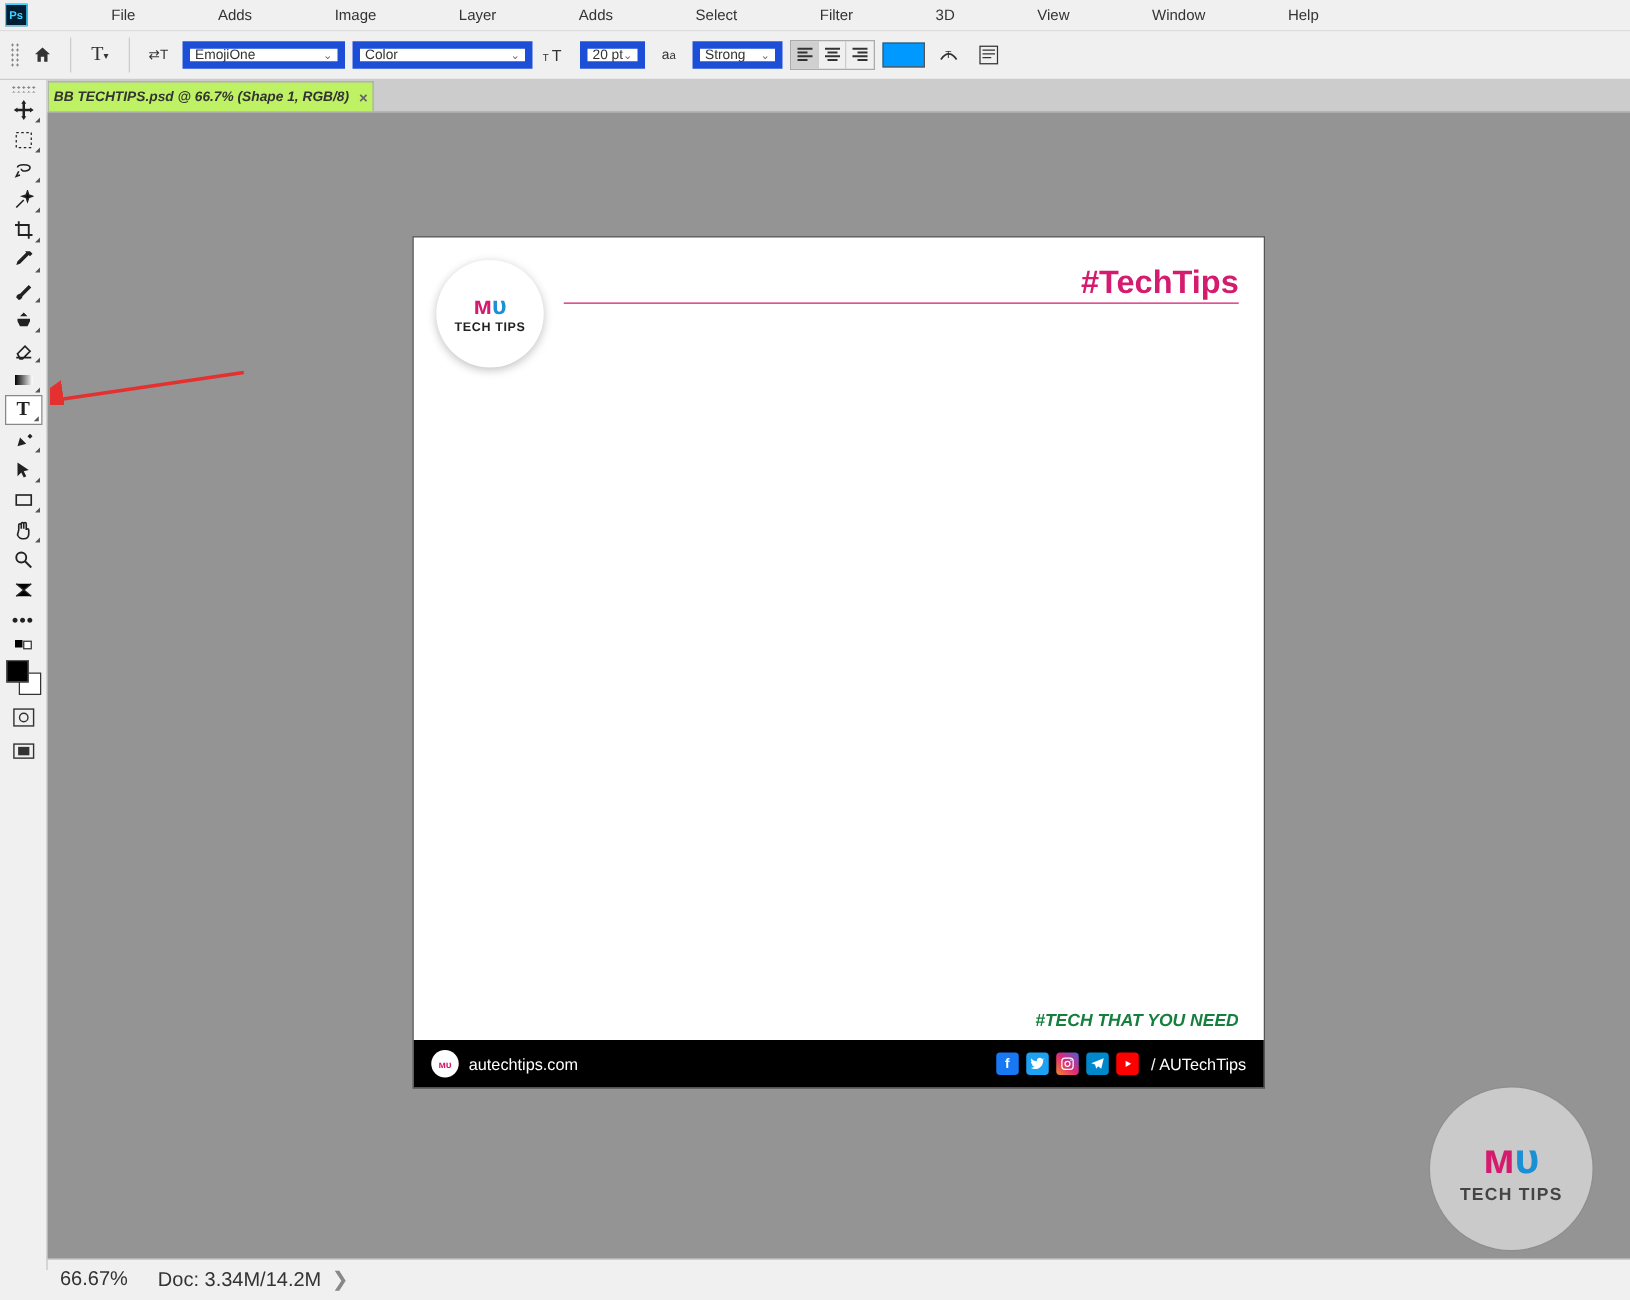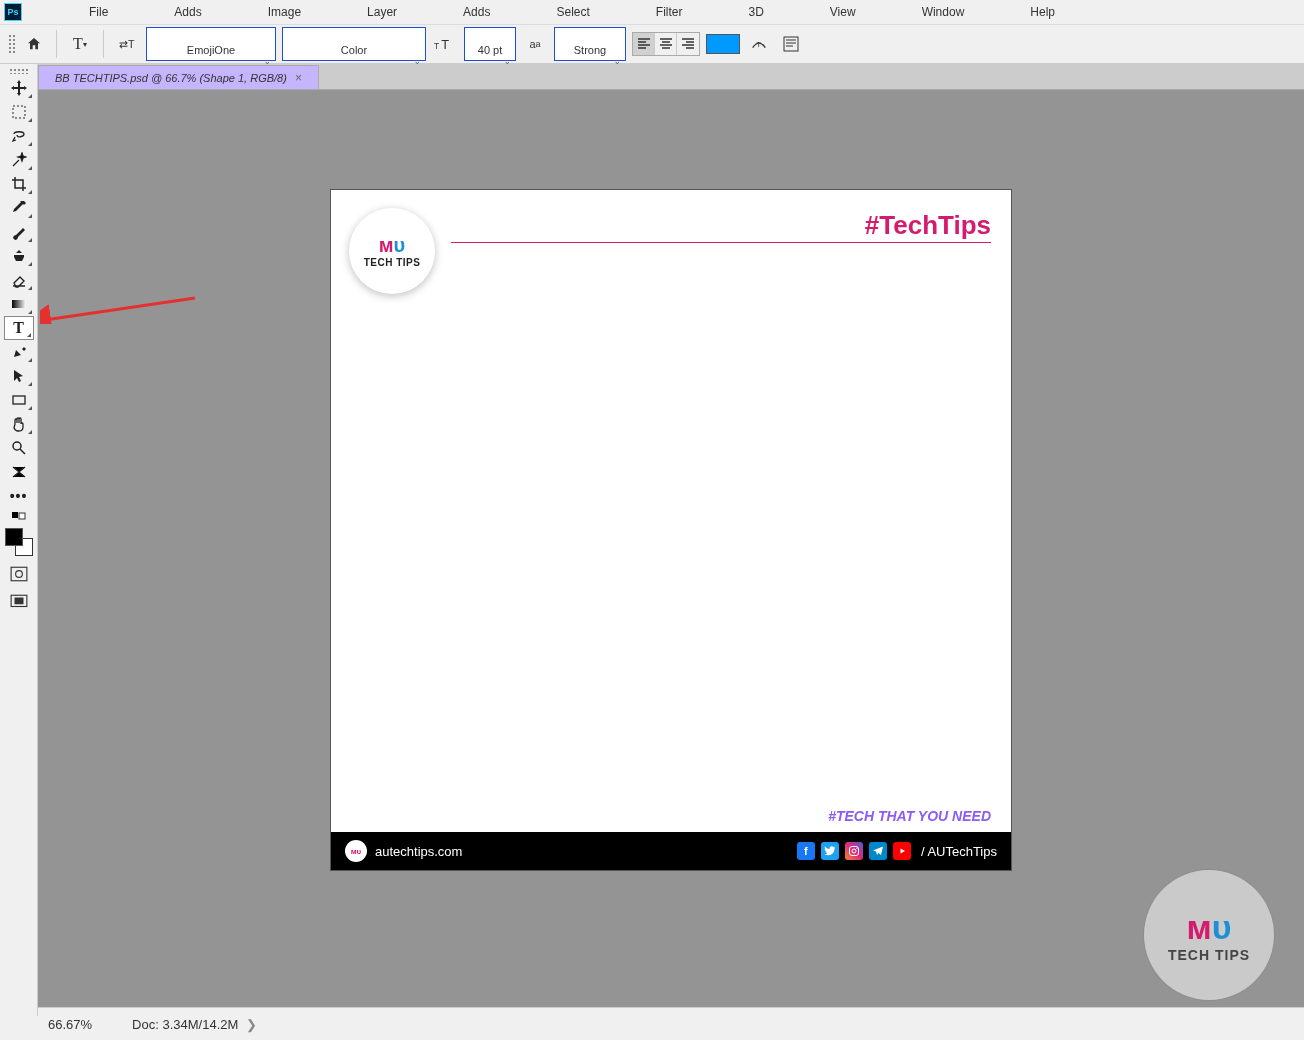--- a/index.html
+++ b/index.html
@@ -9,35 +9,35 @@
 .menubar { height: 24px; background: #f0f0f0; display: flex; align-items: center; padding-left: 4px; font-size: 12px; color: #333; gap: 48px; }
 .ps-logo { width: 18px; height: 18px; background: #001d33; color:#3ed4ff; display:flex; align-items:center; justify-content:center; font-size:9px; font-weight:bold; margin-right: 10px; border:1px solid #3ed4ff; }
 .menubar span { padding: 0 9px; cursor: default; }
 
 
 .optionsbar { height: 40px; background: #f0f0f0; border-top: 1px solid #ddd; border-bottom:1px solid #ccc; display: flex; align-items: center; padding: 0 8px; gap: 6px; font-size: 11px; color:#333; }
 .dots-grip { width:8px; height:20px; background-image: radial-gradient(#888 1px, transparent 1px); background-size: 4px 4px; }
 .home-btn { width:24px; height:24px; display:flex; align-items:center; justify-content:center; border:1px solid transparent; }
 .vsep { width:1px; height:28px; background:#ccc; margin:0 4px;}
 .icon-btn { width:26px; height:26px; display:flex; align-items:center; justify-content:center; }
-.dropdown { height:22px; border:1px solid #1d4ed8; background:#fff; display:flex; align-items:center; padding:16px 4px; font-size:11px; position:relative;flex-direction:column; }
+.dropdown { height:22px; border:6px solid #1d4ed8; background:#fff; display:flex; align-items:center; padding:4px 4px; font-size:11px; position:relative; }
 .dropdown .caret{ margin-left:auto; font-size:9px; color:#666;}
 .dd-font { width:130px; }
 .dd-style{ width:144px; }
 .dd-size { width:52px; }
 .dd-aa { width:72px; }
 .align-group{ display:flex; border:1px solid #aaa;}
 .align-group .align-btn{ width:22px; height:22px; display:flex; align-items:center; justify-content:center; border-right:1px solid #ccc;}
 .align-group .align-btn:last-child{border-right:none;}
 .align-group .active{ background:#d0d0d0;}
 .color-swatch{ width:34px; height:20px; background:#0099ff; border:1px solid #555;}
 
 
 .tabbar { height:26px; background:#cccccc; display:flex; align-items:flex-end; padding-left:38px; border-bottom:1px solid #aaa;}
-.doc-tab { height:24px; background:#c4b5fd; border:1px solid #aaa; border-bottom:none; padding:0 16px; display:flex; align-items:center; font-size:11px; font-style:italic; color:#333; gap:8px;}
+.doc-tab { height:24px; background:#bef264; border:1px solid #aaa; border-bottom:none; padding:0 4px; display:flex; align-items:center; font-size:11px; font-style:italic; color:#333; gap:8px;font-weight:bold;}
 .doc-tab .close{ font-style:normal; color:#666; font-size:12px;}
 
 
 .workspace{ position:absolute; top:90px; left:38px; right:0; bottom:24px; background:#949494; display:flex; align-items:flex-start; justify-content:center; overflow:hidden;}
 .toolbox{ position:absolute; top:64px; left:0; width:38px; bottom:24px; background:#f0f0f0; border-right:1px solid #ccc; display:flex; flex-direction:column; align-items:center; padding-top:4px;}
 .toolbox .grip{ width:20px; height:6px; background-image: radial-gradient(#888 1px, transparent 1px); background-size:4px 4px; margin-bottom:2px;}
 .tool{ width:30px; height:24px; display:flex; align-items:center; justify-content:center; position:relative; color:#222;}
 .tool.selected{ background:#fff; border:1px solid #888;}
 .tool .corner{ position:absolute; right:2px; bottom:2px; width:0; height:0; border-left:4px solid transparent; border-bottom:4px solid #555;}
 .tool svg{ width:16px; height:16px; }
@@ -48,21 +48,21 @@
 .quickmask, .screenmode{ width:24px; height:20px; display:flex; align-items:center; justify-content:center; margin-top:8px;}
 
 
 .canvas-doc{ margin-top:100px; width:680px; height:680px; background:#fff; box-shadow:0 0 0 1px #555; position:relative;}
 .techtips-header{ position:absolute; top:20px; right:20px; font-size:26px; font-weight:800; color:#d41b6e;}
 .header-line{ position:absolute; top:52px; left:120px; right:20px; height:1px; background:#d41b6e;}
 .logo-circle{ position:absolute; top:18px; left:18px; width:86px; height:86px; border-radius:50%; background:#fff; box-shadow:0 2px 8px rgba(0,0,0,0.25); display:flex; flex-direction:column; align-items:center; justify-content:center;}
 .logo-circle .mark{ font-size:20px; font-weight:bold; }
 .logo-circle .mark .c1{color:#d41b6e;} .logo-circle .mark .c2{color:#1b90d4;}
 .logo-circle .sub{ font-size:10px; font-weight:700; letter-spacing:0.5px; color:#222;}
-.tagline{ position:absolute; bottom:46px; right:20px; font-size:14px; font-weight:700; font-style:italic; color:#8b5cf6;}
+.tagline{ position:absolute; bottom:46px; right:20px; font-size:14px; font-weight:700; font-style:italic; color:#15803d;}
 .footer-bar{ position:absolute; bottom:0; left:0; right:0; height:38px; background:#000; display:flex; align-items:center; padding:0 14px; color:#fff; font-size:13px;}
 .footer-bar .fcircle{ width:22px; height:22px; border-radius:50%; background:#fff; display:flex; align-items:center; justify-content:center; font-size:8px; color:#d41b6e; font-weight:bold; margin-right:8px;}
 .footer-bar .socials{ margin-left:auto; display:flex; align-items:center; gap:6px;}
 .social-ico{ width:18px; height:18px; border-radius:3px; display:flex; align-items:center; justify-content:center; font-size:11px; color:#fff; font-weight:bold;}
 .fb{background:#1877f2;} .tw{background:#1da1f2;} .ig{background:linear-gradient(45deg,#f58529,#dd2a7b,#515bd4);} .tg{background:#0088cc;} .yt{background:#ff0000;}
 .handle{ font-size:13px; margin-left:4px;}
 
 
 .tooltip-card{ position:absolute; top:332px; left:46px; width:240px; background:#fff; box-shadow:0 4px 16px rgba(0,0,0,0.3); border-radius:2px; overflow:hidden;}
 .tooltip-img{ width:100%; height:138px; background:linear-gradient(135deg,#c8c4c1 0%, #a8a29d 50%, #8d8580 100%); display:flex; align-items:center; justify-content:center; position:relative;}
@@ -75,21 +75,21 @@
 
 .red-arrow{ position:absolute; top:294px; left:40px; width:160px; height:30px; pointer-events:none;}
 
 
 .watermark{ position:absolute; right:30px; bottom:40px; width:130px; height:130px; border-radius:50%; background:rgba(230,230,230,0.65); display:flex; flex-direction:column; align-items:center; justify-content:center; box-shadow:0 0 0 1px rgba(0,0,0,0.04);}
 .watermark .wm-mark{ font-size:34px; font-weight:bold;}
 .watermark .wm-mark .c1{color:#d41b6e;} .watermark .wm-mark .c2{color:#1b90d4;}
 .watermark .wm-sub{ font-size:14px; font-weight:700; color:#444; letter-spacing:1px;}
 
 
-.statusbar{ position:absolute; bottom:0; left:38px; right:0; height:24px; background:#f0f0f0; border-top:1px solid #ccc; display:flex; align-items:center; font-size:13px; color:#333; padding:16px 10px; gap:40px;}
+.statusbar{ position:absolute; bottom:0; left:38px; right:0; height:24px; background:#f0f0f0; border-top:1px solid #ccc; display:flex; align-items:center; font-size:16px; color:#333; padding:16px 10px; gap:24px;}
 .statusbar .chev{ color:#888; margin-left:4px;}
 </style>
 </head>
 <body>
 
 <div class="menubar">
   <div class="ps-logo">Ps</div>
   <span>File</span>
   <span>Adds</span>
   <span>Image</span>
@@ -126,21 +126,21 @@
     <span>Color</span>
     <span class="caret">⌄</span>
   </div>
   <div class="icon-btn" style="font-size:9px; line-height:9px;">
     <svg viewBox="0 0 24 16" width="22" height="16">
         <text x="0" y="13" font-size="9" fill="#333">T</text>
         <text x="8" y="13" font-size="14" fill="#333">T</text>
       </svg>
   </div>
   <div class="dropdown dd-size">
-    <span>40 pt</span>
+    <span>20 pt</span>
     <span class="caret">⌄</span>
   </div>
   <div class="icon-btn" style="font-size:11px;">a<sub>a</sub></div>
   <div class="dropdown dd-aa">
     <span>Strong</span>
     <span class="caret">⌄</span>
   </div>
   <div class="align-group">
     <div class="align-btn active">
         <svg width="14" height="14" viewBox="0 0 14 14">

